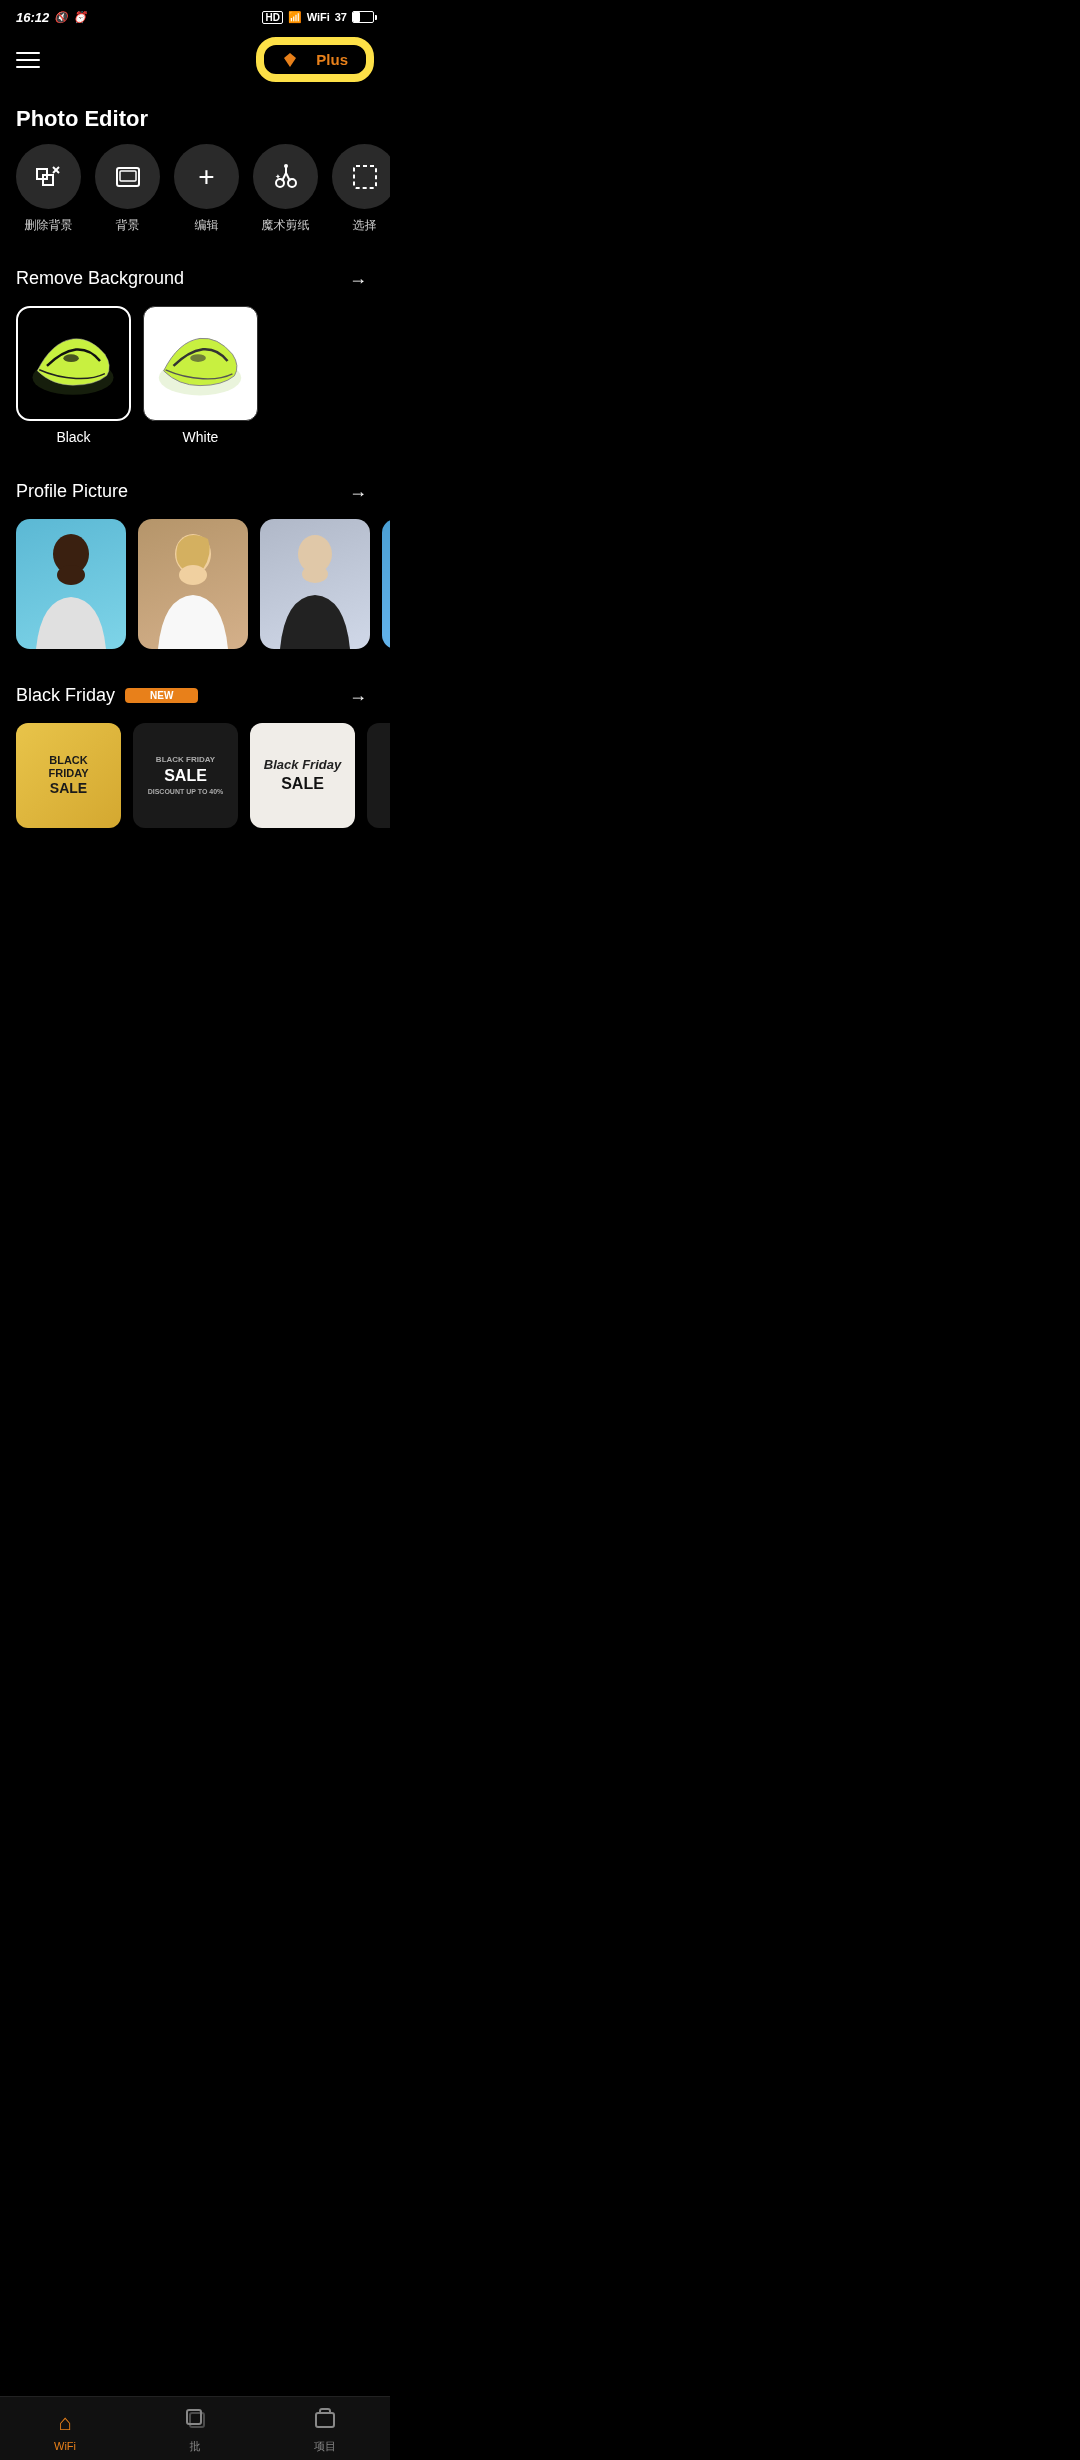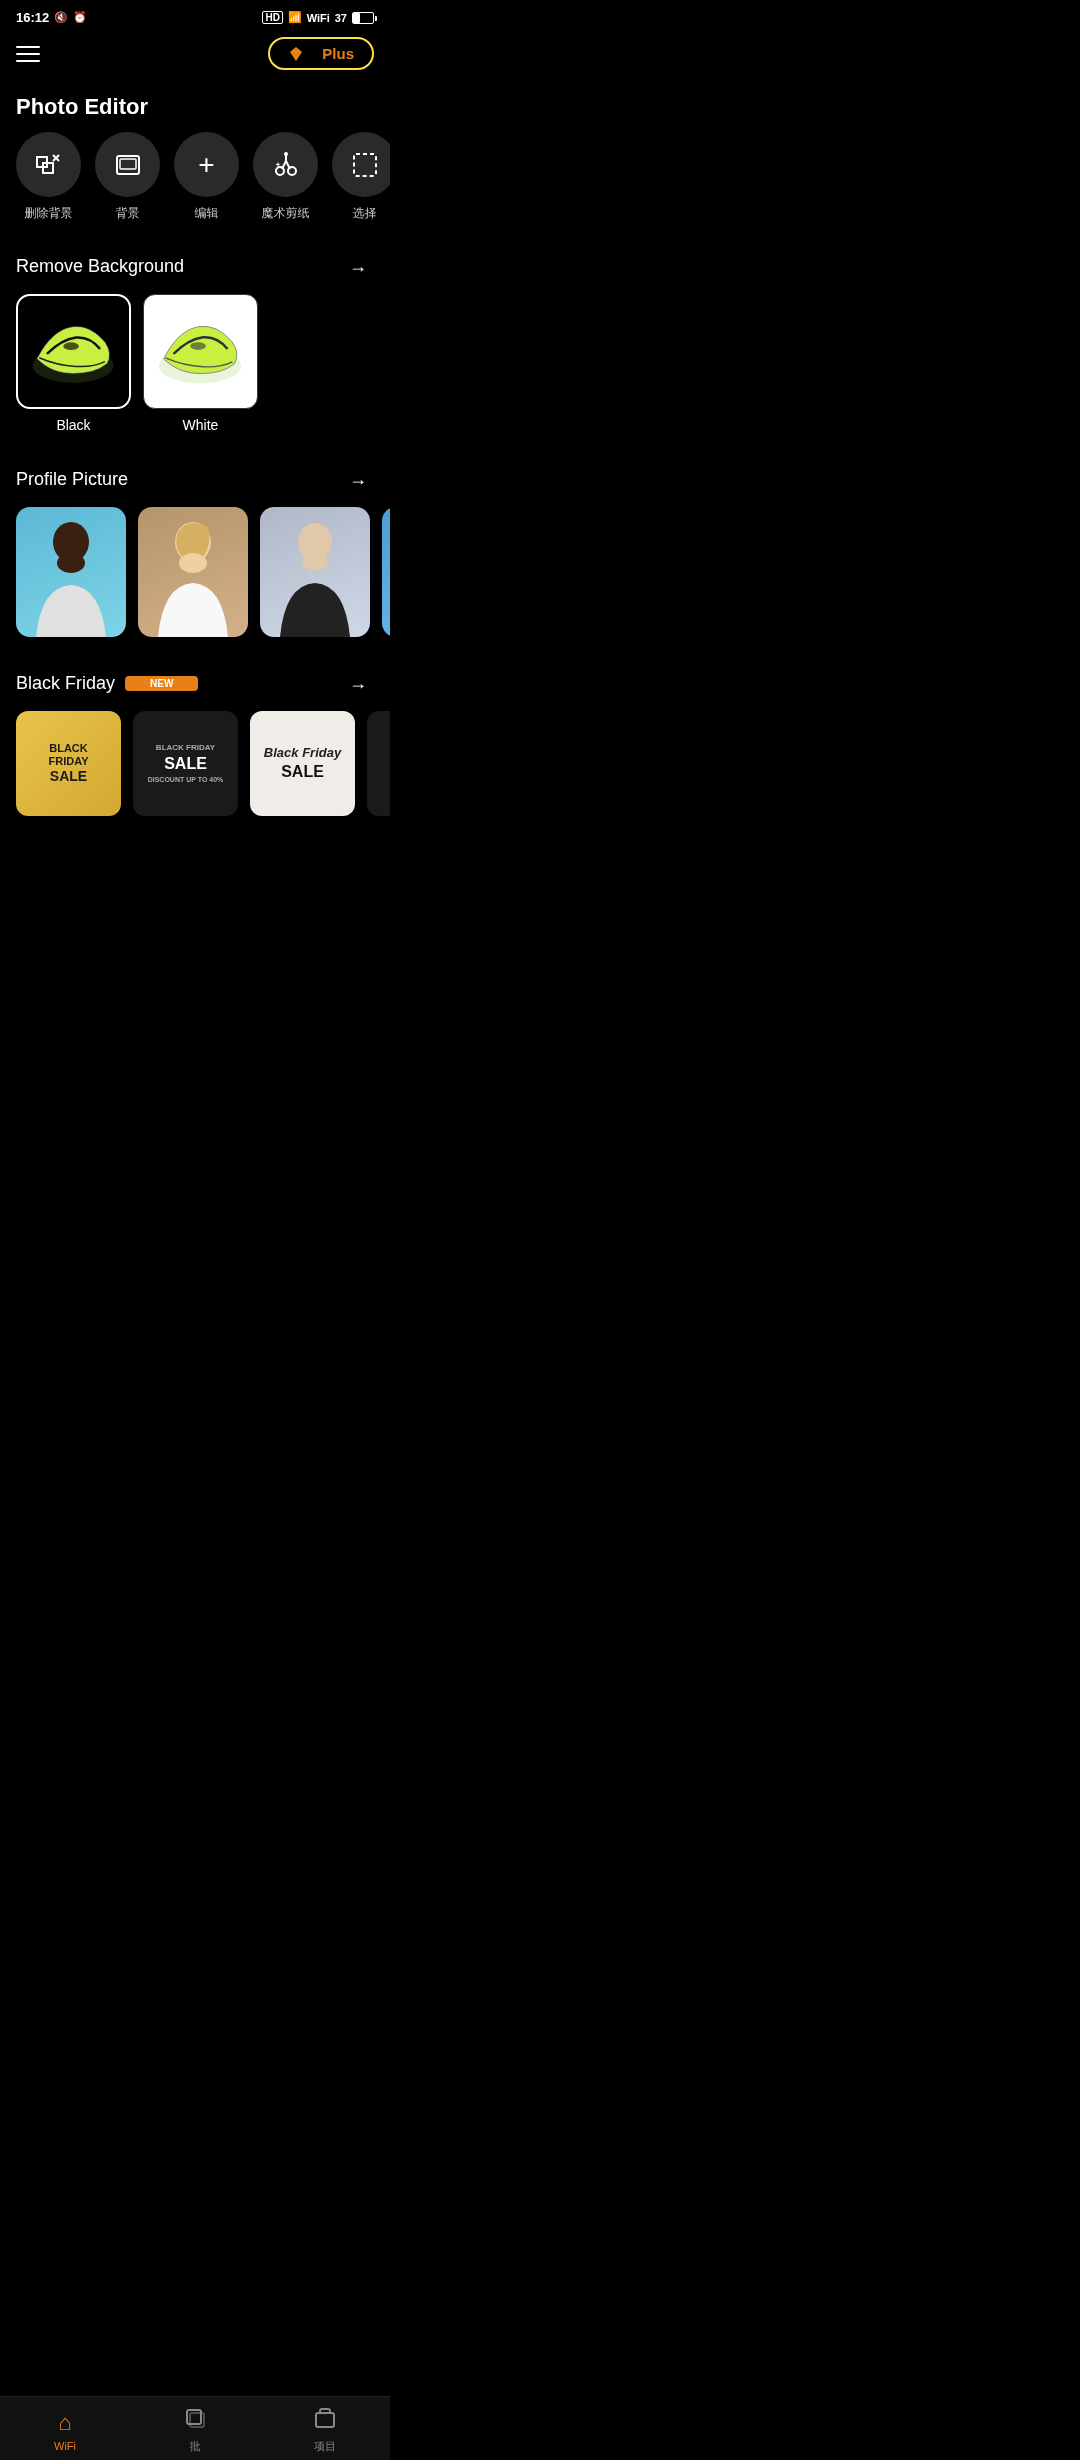--- a/index.html
+++ b/index.html
@@ -16,22 +16,22 @@
 
     
     .status-bar {
       display: flex;
       justify-content: space-between;
       align-items: center;
       padding: 10px 16px 6px;
       font-size: 13px;
       font-weight: 600;
     }
-    .status-left { display: flex; align-items: center; gap: 5px; }
-    .status-right { display: flex; align-items: flex-end; gap: 5px; }
+    .status-left { display: flex; align-items: center; gap: 5px; font-style: italic; }
+    .status-right { display: flex; align-items: flex-start; gap: 5px; }
     .battery-icon {
       border: 1.5px solid #fff;
       border-radius: 2px;
       width: 22px;
       height: 12px;
       position: relative;
       display: inline-block;
     }
     .battery-icon::after {
       content: '';
@@ -65,21 +65,21 @@
     }
     .hamburger-icon span {
       display: block;
       width: 24px;
       height: 2px;
       background: #fff;
       border-radius: 2px;
     }
     .plus-button {
       background: #000;
-      border: 2px solid #fde047;
+      border: 8px solid #fde047;
       border-radius: 20px;
       padding: 6px 18px;
       display: flex;
       align-items: center;
       gap: 18px;
       cursor: pointer;
       color: #e8801a;
       font-weight: 700;
       font-size: 15px;
       text-align: right;

